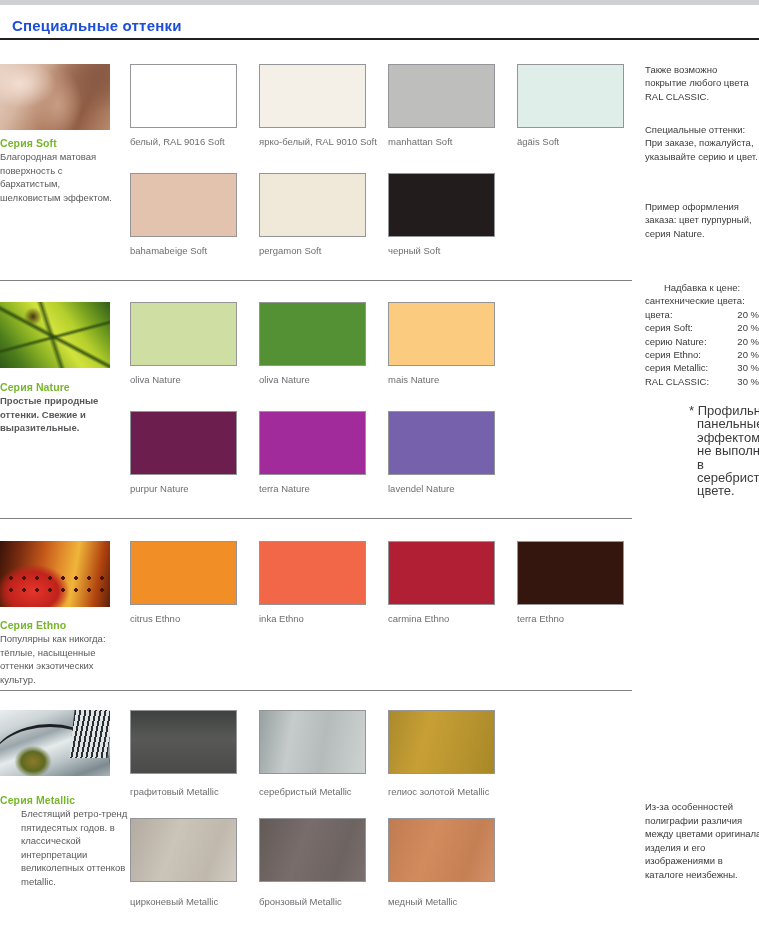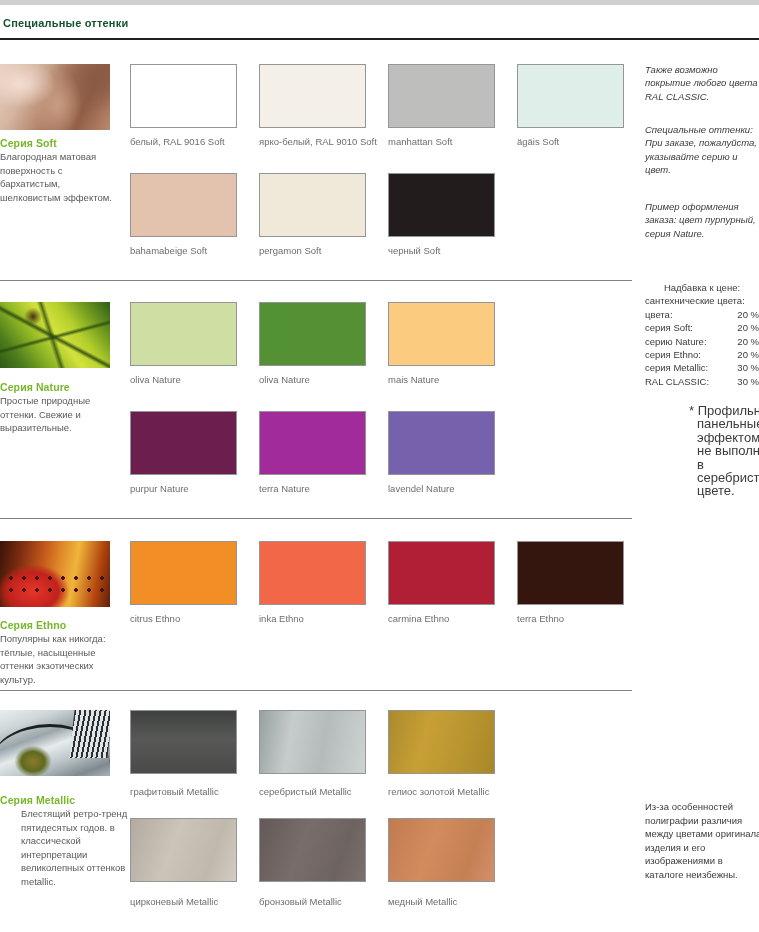--- a/index.html
+++ b/index.html
@@ -14,22 +14,22 @@
   
   .topstrip{
     position:absolute;left:0;top:0;width:759px;height:5px;
     background:#cfd0d1;
   }
   .header{
     position:absolute;left:0;top:5px;width:759px;height:33px;
     background:#ffffff;
   }
   .header-title{
-    position:absolute;left:3px;top:12px;
-    font-size:11px;font-weight:bold;color:#14532d;
+    position:absolute;left:12px;top:12px;
+    font-size:15px;font-weight:bold;color:#1d4ed8;
     letter-spacing:.2px;
   }
   .header-rule{
     position:absolute;left:0;top:38px;width:759px;height:2px;
     background:#231f20;
   }
   .divider{
     position:absolute;left:0;height:1px;width:632px;background:#808285;
   }
 
@@ -111,21 +111,21 @@
     position:absolute;width:128px;
     font-size:9.5px;color:#6d6e71;line-height:12px;
   }
 
   
   .note{
     position:absolute;left:645px;width:114px;
     font-size:9.5px;line-height:13.4px;color:#3b3b3d;
   }
   .note p{margin:0 0 11px 0;}
-  .note p:last-child{margin-bottom:0;font-style:italic;}
+  .note p:last-child{margin-bottom:0;}
   .price-rows{position:absolute;left:645px;width:114px;font-size:9.5px;line-height:13.4px;color:#3b3b3d;text-align:center;}
   .prow{display:flex;justify-content:space-between;}
   .prow .pname{white-space:nowrap;}
   .prow .pval{white-space:nowrap;}
   .footnote{
     position:absolute;left:645px;width:114px;
     font-size:13px;line-height:13.4px;color:#3b3b3d;margin-left:44px;
   }
   .footnote .fn-line{padding-left:8px;text-indent:-8px;}
   .footnote .fn-ind{padding-left:8px;}
@@ -169,21 +169,21 @@
 
 <div class="sw" style="left:388px;top:173px;background:#231c1c"></div>
 <div class="sw-label" style="left:388px;top:245px">черный Soft</div>
 
 <div class="divider" style="top:280px"></div>
 
 <div class="photo ph-nature" style="top:302px">
     <div class="ph-inner"></div>
   </div>
 <div class="series-title" style="top:381px;">Серия Nature</div>
-<div class="series-desc" style="top:394px;">Простые природные оттенки. Свежие и выразительные.</div>
+<div class="series-desc" style="top:394px;font-weight:bold;">Простые природные оттенки. Свежие и выразительные.</div>
 
 <div class="sw" style="left:130px;top:302px;background:#cfdfa3"></div>
 <div class="sw-label" style="left:130px;top:374px">oliva Nature</div>
 
 <div class="sw" style="left:259px;top:302px;background:#549134"></div>
 <div class="sw-label" style="left:259px;top:374px">oliva Nature</div>
 
 <div class="sw" style="left:388px;top:302px;background:#fbcc7f"></div>
 <div class="sw-label" style="left:388px;top:374px">mais Nature</div>
 

